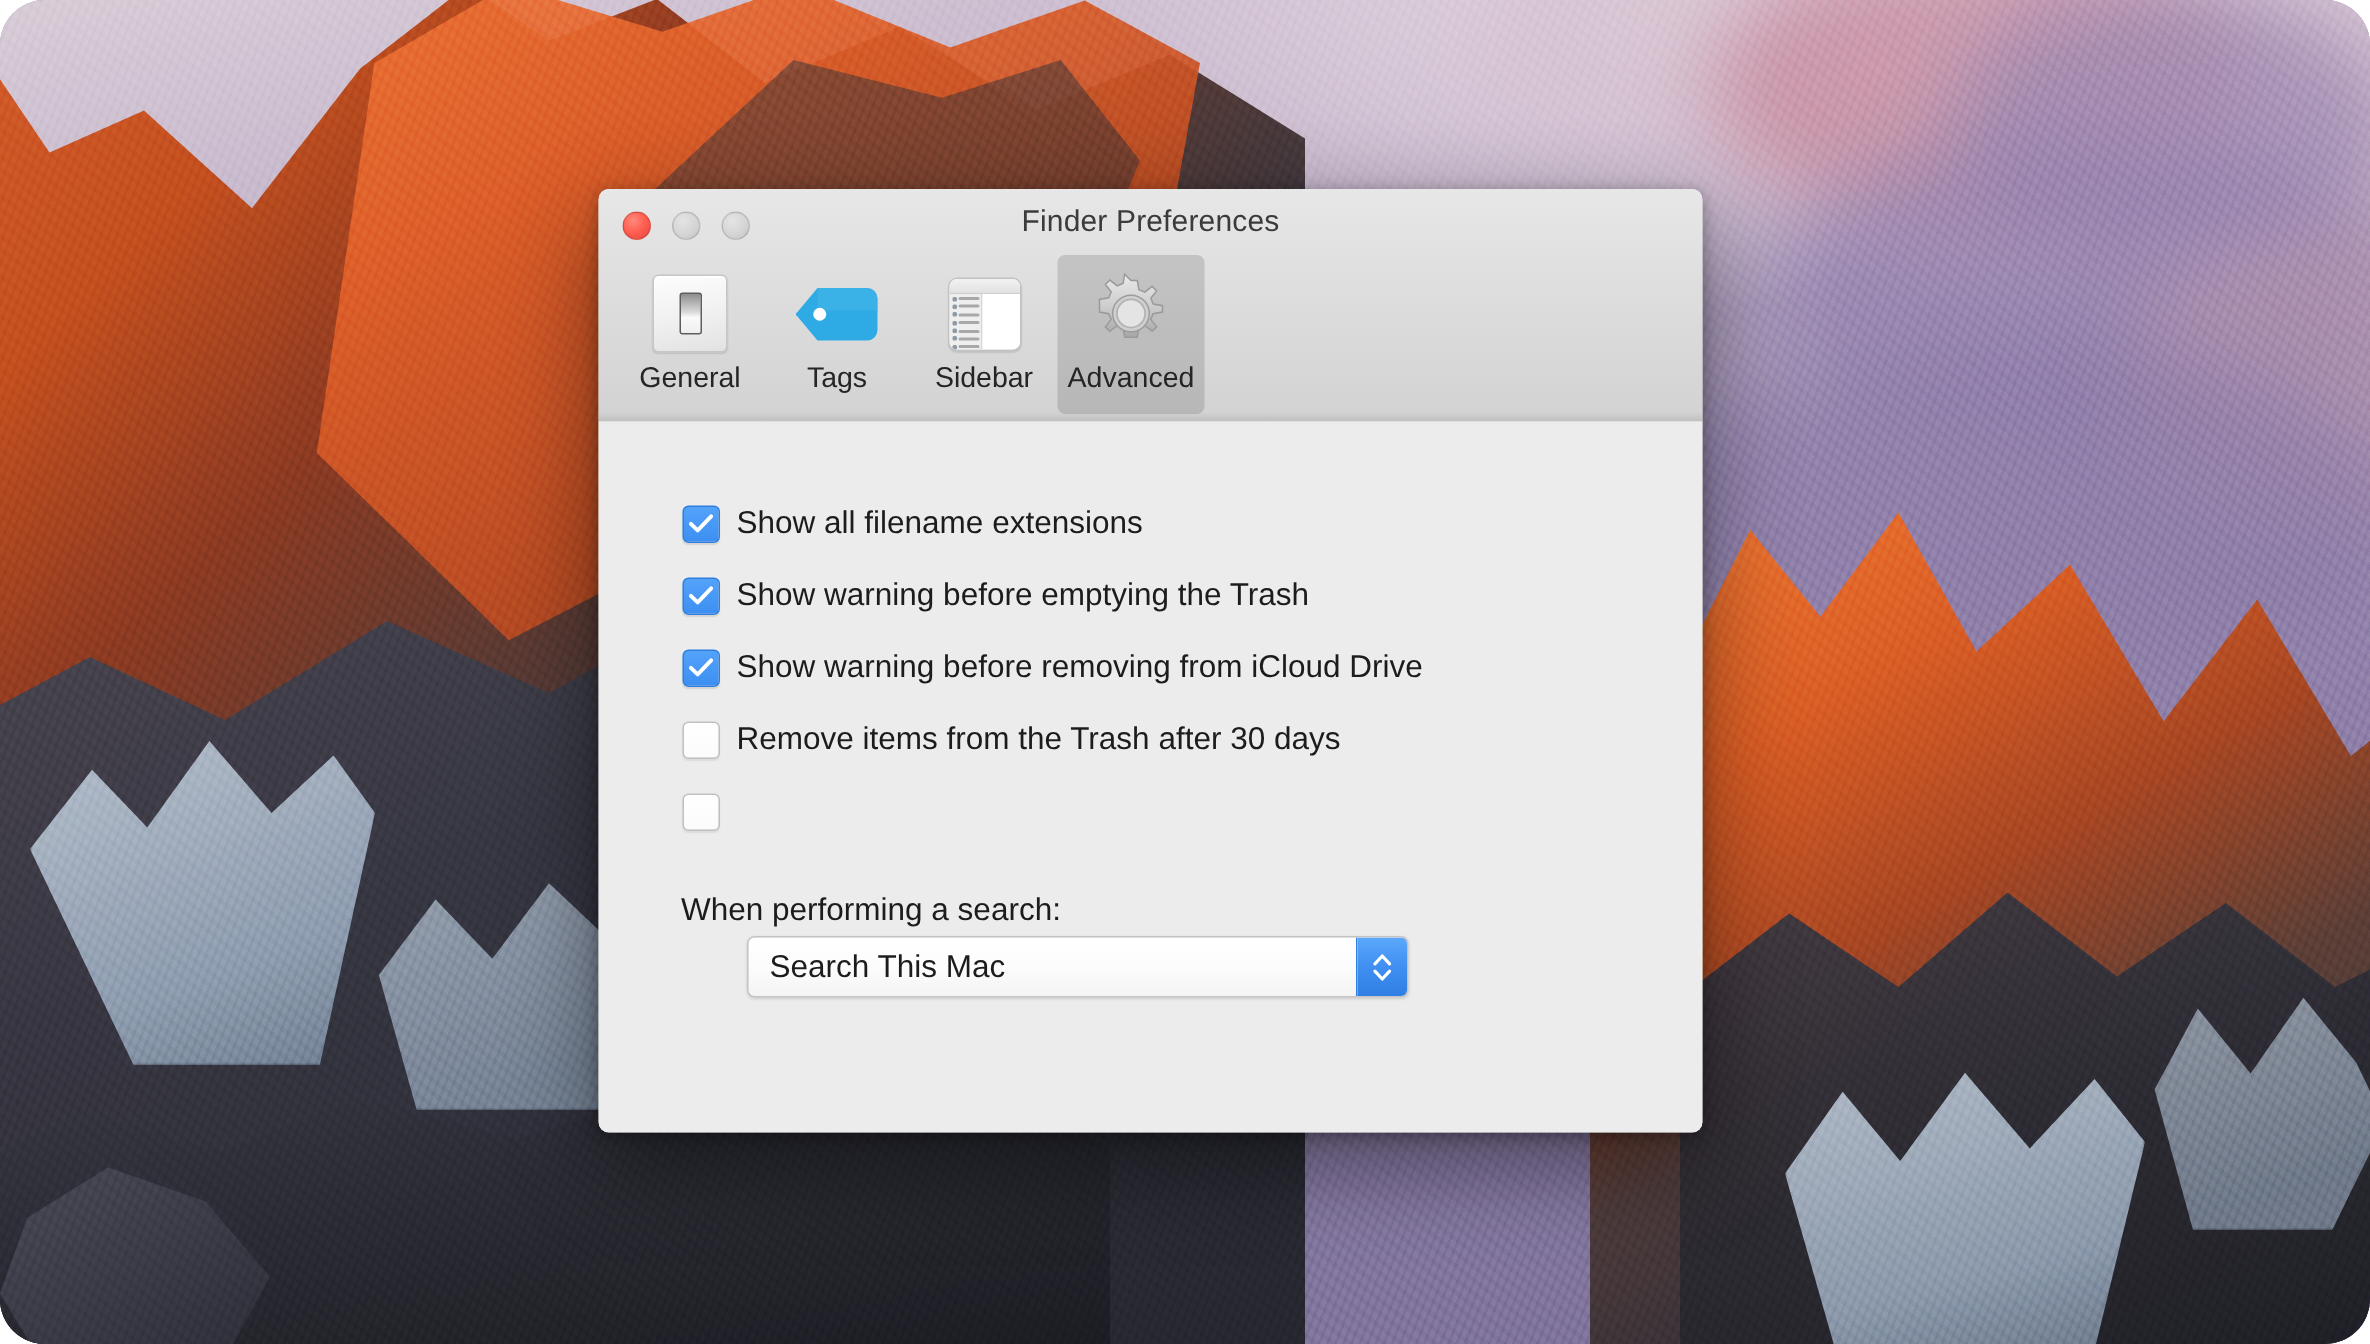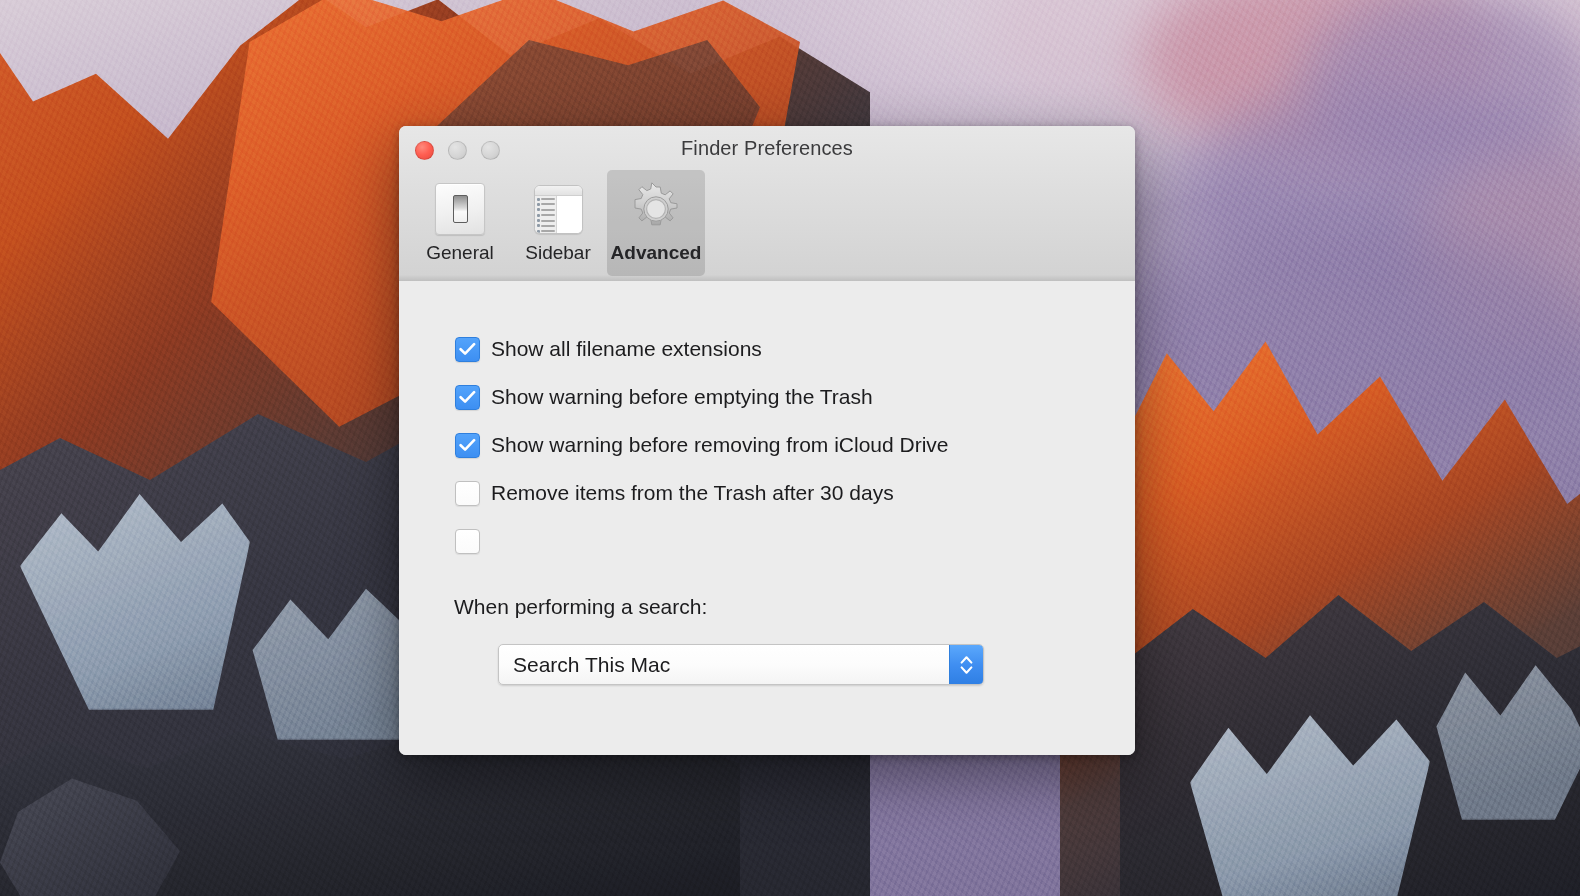--- a/index.html
+++ b/index.html
@@ -8,20 +8,21 @@
     overflow:hidden;
     font-family:"Liberation Sans", sans-serif;
   }
 
   
   #desktop {
     position:relative;
     width:1580px; height:896px;
     background:#8b7fa0;
     overflow:hidden;
+    border-radius:30px;
   }
   .sky {
     position:absolute; inset:0;
     background:
       radial-gradient(ellipse 900px 420px at 78% -6%, #e8dbe4 0%, rgba(232,219,228,0) 62%),
       radial-gradient(ellipse 620px 300px at 95% 6%, #d8c3cf 0%, rgba(216,195,207,0) 60%),
       radial-gradient(ellipse 700px 340px at 60% 2%, #cfc0d2 0%, rgba(207,192,210,0) 64%),
       linear-gradient(170deg, #d9cdd8 0%, #bfb0c8 22%, #9d8fb4 48%, #8b7da6 70%, #7d7299 100%);
   }
   .cloud {
@@ -197,21 +198,21 @@
     width:98px;
     height:106px;
     border-radius:5px;
     display:flex;
     flex-direction:column;
     align-items:center;
     justify-content:flex-start;
     padding-top:8px;
     cursor:default;
   }
-  .tab.selected { background:rgba(0,0,0,.13);font-weight:bold; }
+  .tab.selected { background:rgba(0,0,0,.13); }
   .tab-icon {
     width:62px; height:62px;
     display:flex; align-items:center; justify-content:center;
   }
   .tab-label {
     margin-top:2px;
     font-size:19px;
     color:#252527;
   }
 
@@ -328,25 +329,25 @@
   }
 
   
   .search-section {
     margin-top:30px;
     padding-left:55px;
   }
   .search-caption {
     font-size:21px;
     color:#1c1c1e;
-    margin-bottom:25px;
+    margin-bottom:5px;
   }
   .popup {
     margin-left:44px;
-    width:486px;
+    width:441px;
     height:41px;
     border-radius:5px;
     background:linear-gradient(180deg,#ffffff 0%, #fcfcfc 50%, #f4f4f4 100%);
     border:1px solid #c4c4c4;
     box-shadow:0 1px 2px rgba(0,0,0,.14), inset 0 1px 0 #fff;
     display:flex;
     align-items:center;
     position:relative;
     cursor:default;
   }
@@ -417,20 +418,32 @@
 
         <div class="tab">
           <div class="tab-icon">
             <div class="ic-switch">
                 <i></i>
               </div>
           </div>
           <div class="tab-label">General</div>
         </div>
 
+        <div class="tab">
+          <div class="tab-icon">
+            <div class="ic-tag">
+              <svg width="56" height="37" viewBox="0 0 56 37">
+                <path d="M15 1 H48 a7 7 0 0 1 7 7 V29 a7 7 0 0 1 -7 7 H15 L1.5 19.8 a1.4 1.4 0 0 1 0 -2.6 Z" fill="#2eaae4"></path>
+                <path d="M15 1 H48 a7 7 0 0 1 7 7 V16 H15 Z" fill="#45b6ea" opacity=".55"></path>
+                <circle cx="16.5" cy="18.5" r="4.3" fill="#ffffff"></circle>
+              </svg>
+            </div>
+          </div>
+          <div class="tab-label">Tags</div>
+        </div>
 
         <div class="tab">
           <div class="tab-icon">
             <div class="ic-sidebar">
               <div class="bar"></div>
               <div class="body">
                 <div class="pane">
                   <div class="row">
                       <span class="dot"></span>
                       <span class="ln"></span>

